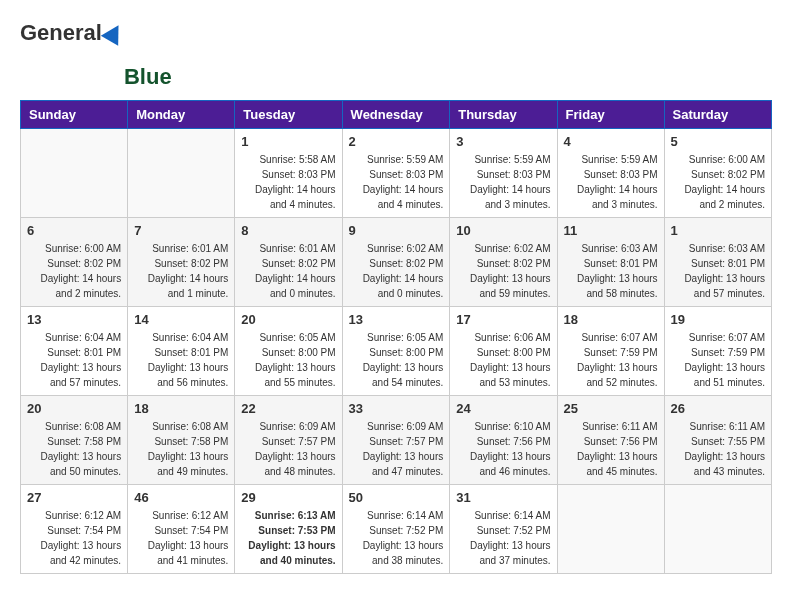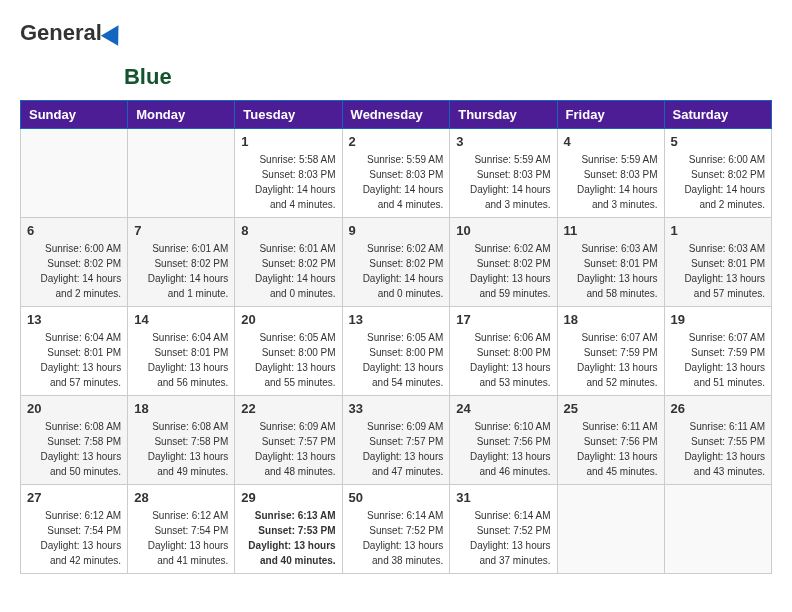--- a/index.html
+++ b/index.html
@@ -313,21 +313,21 @@
       </tr>
       <tr>
         <td>
           <div class="day-number">27</div>
           <div class="day-info" style="white-space: pre-line;">Sunrise: 6:12 AM
 Sunset: 7:54 PM
 Daylight: 13 hours
 and 42 minutes.</div>
         </td>
         <td>
-          <div class="day-number">28</div>
+          <div class="day-number">46</div>
           <div class="day-info" style="white-space: pre-line;">Sunrise: 6:12 AM
 Sunset: 7:54 PM
 Daylight: 13 hours
 and 41 minutes.</div>
         </td>
         <td>
           <div class="day-number">29</div>
           <div class="day-info" style="white-space: pre-line; font-weight: bold;">Sunrise: 6:13 AM
 Sunset: 7:53 PM
 Daylight: 13 hours

